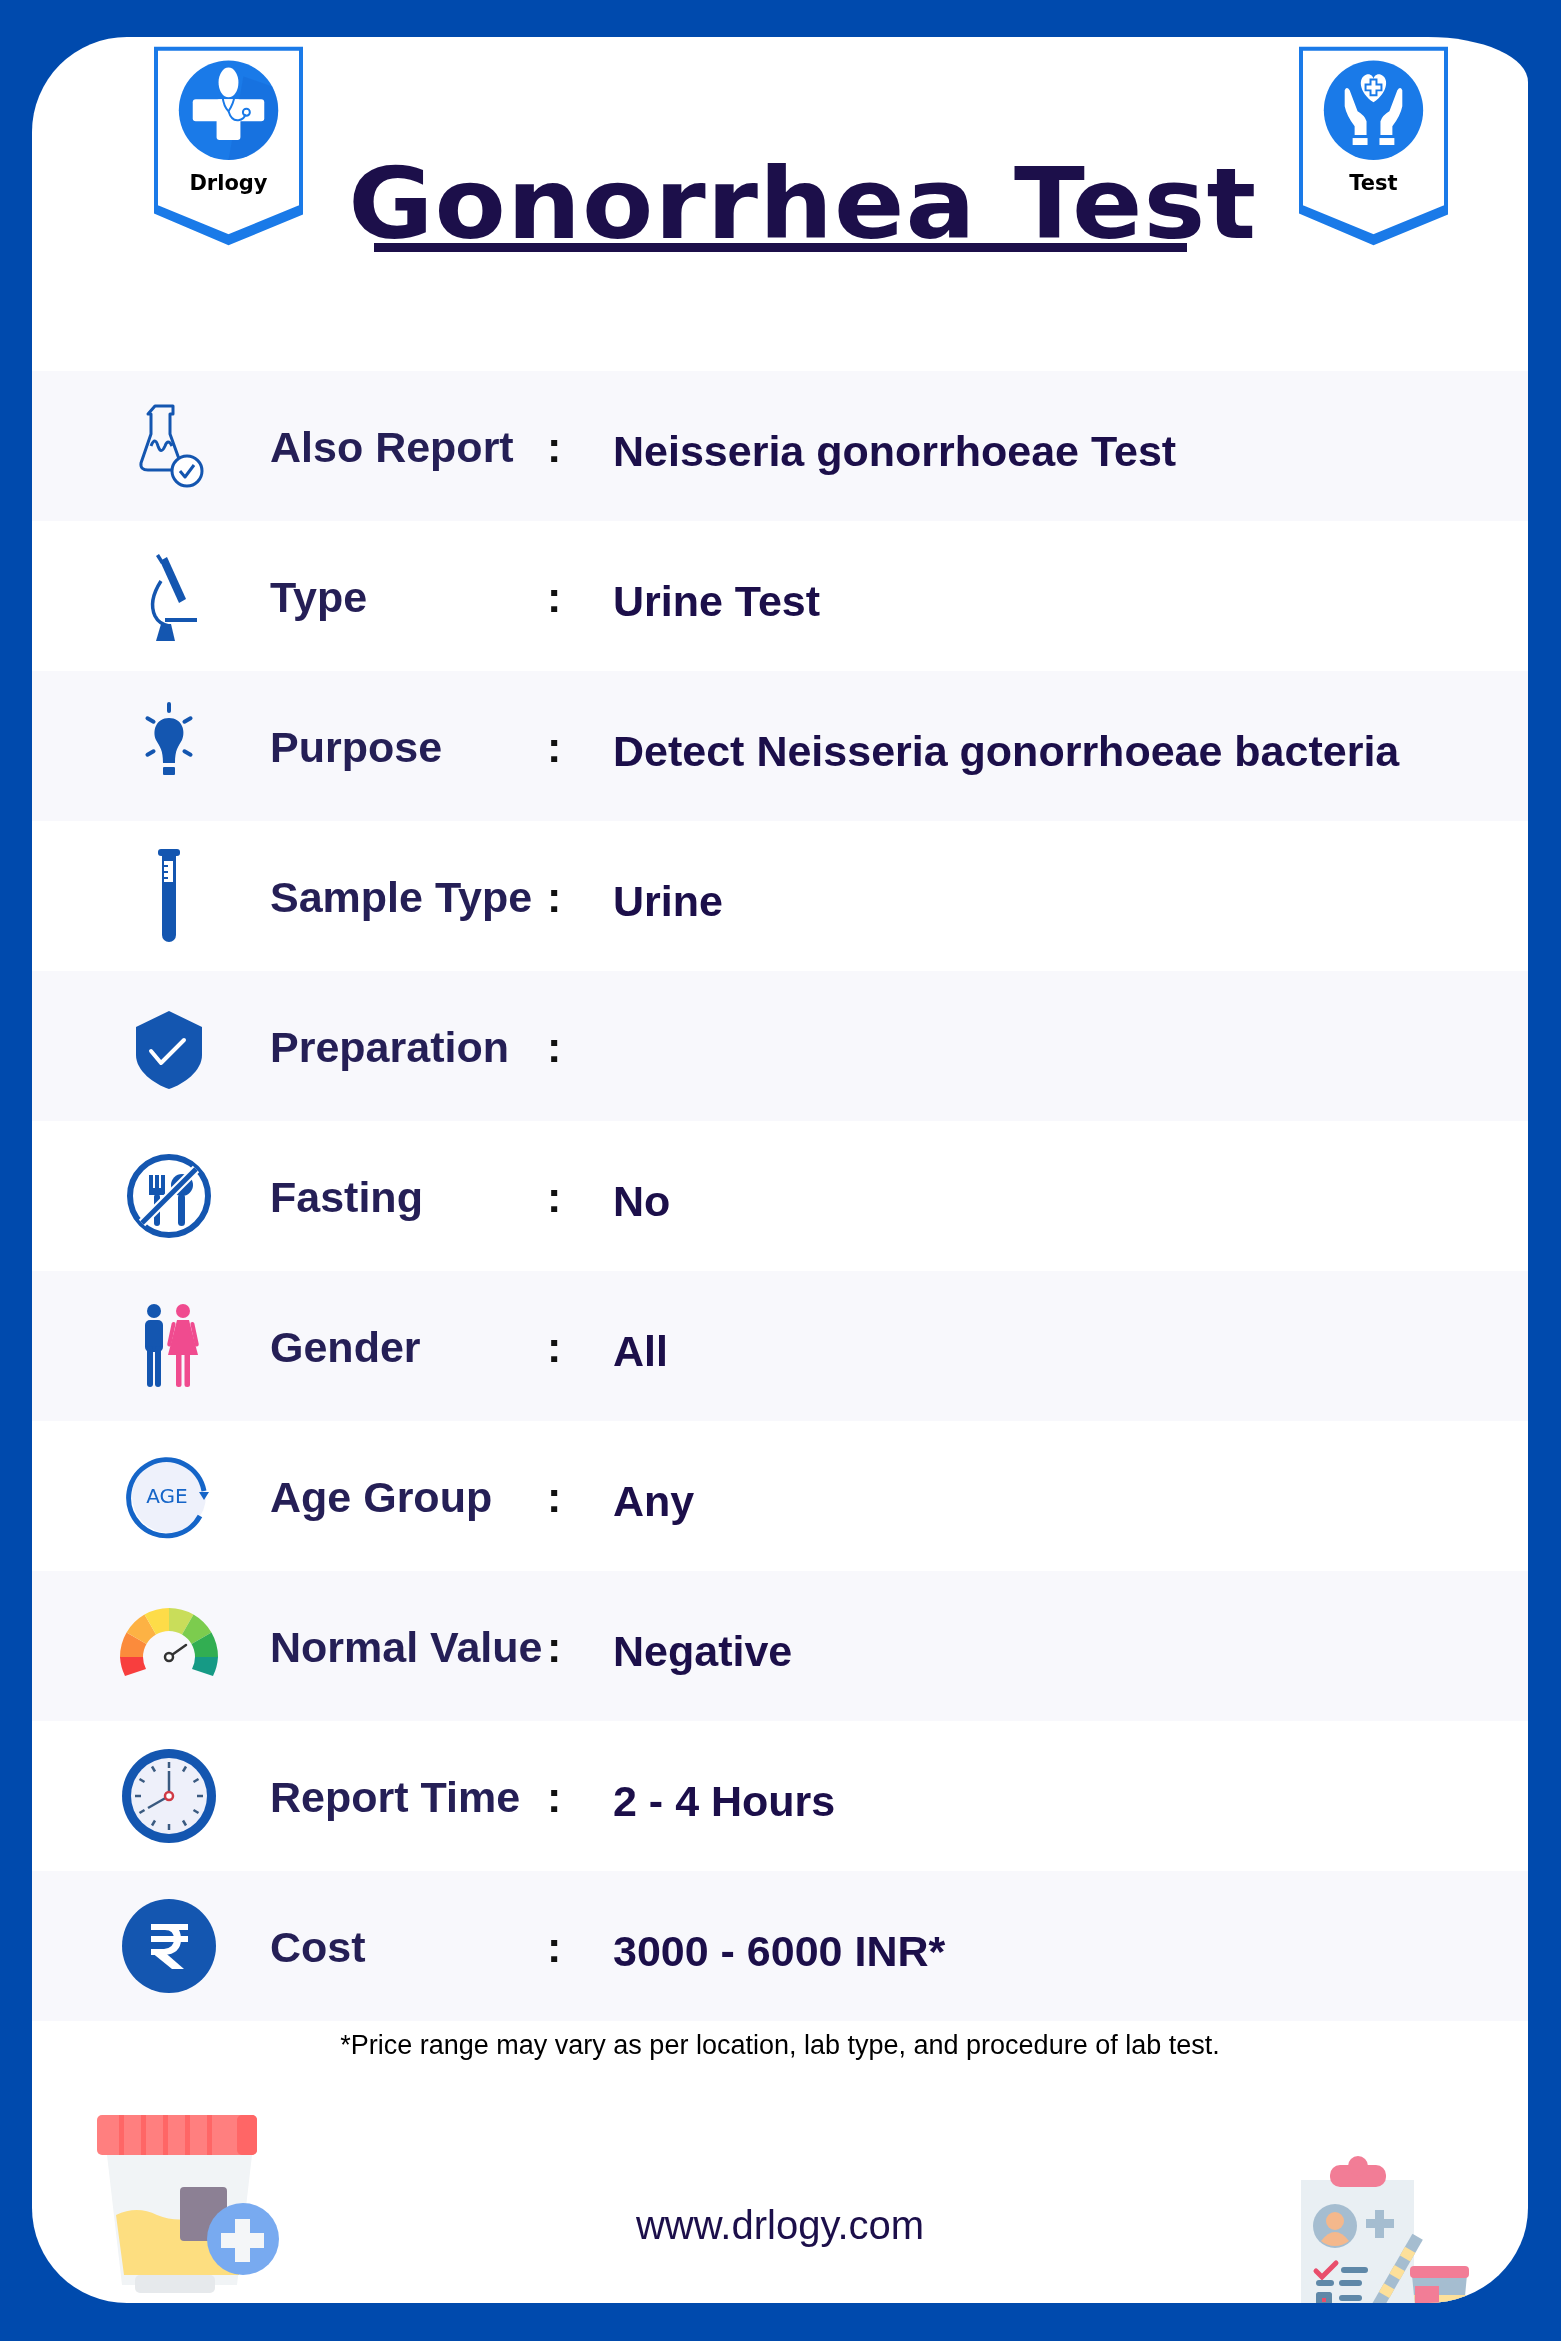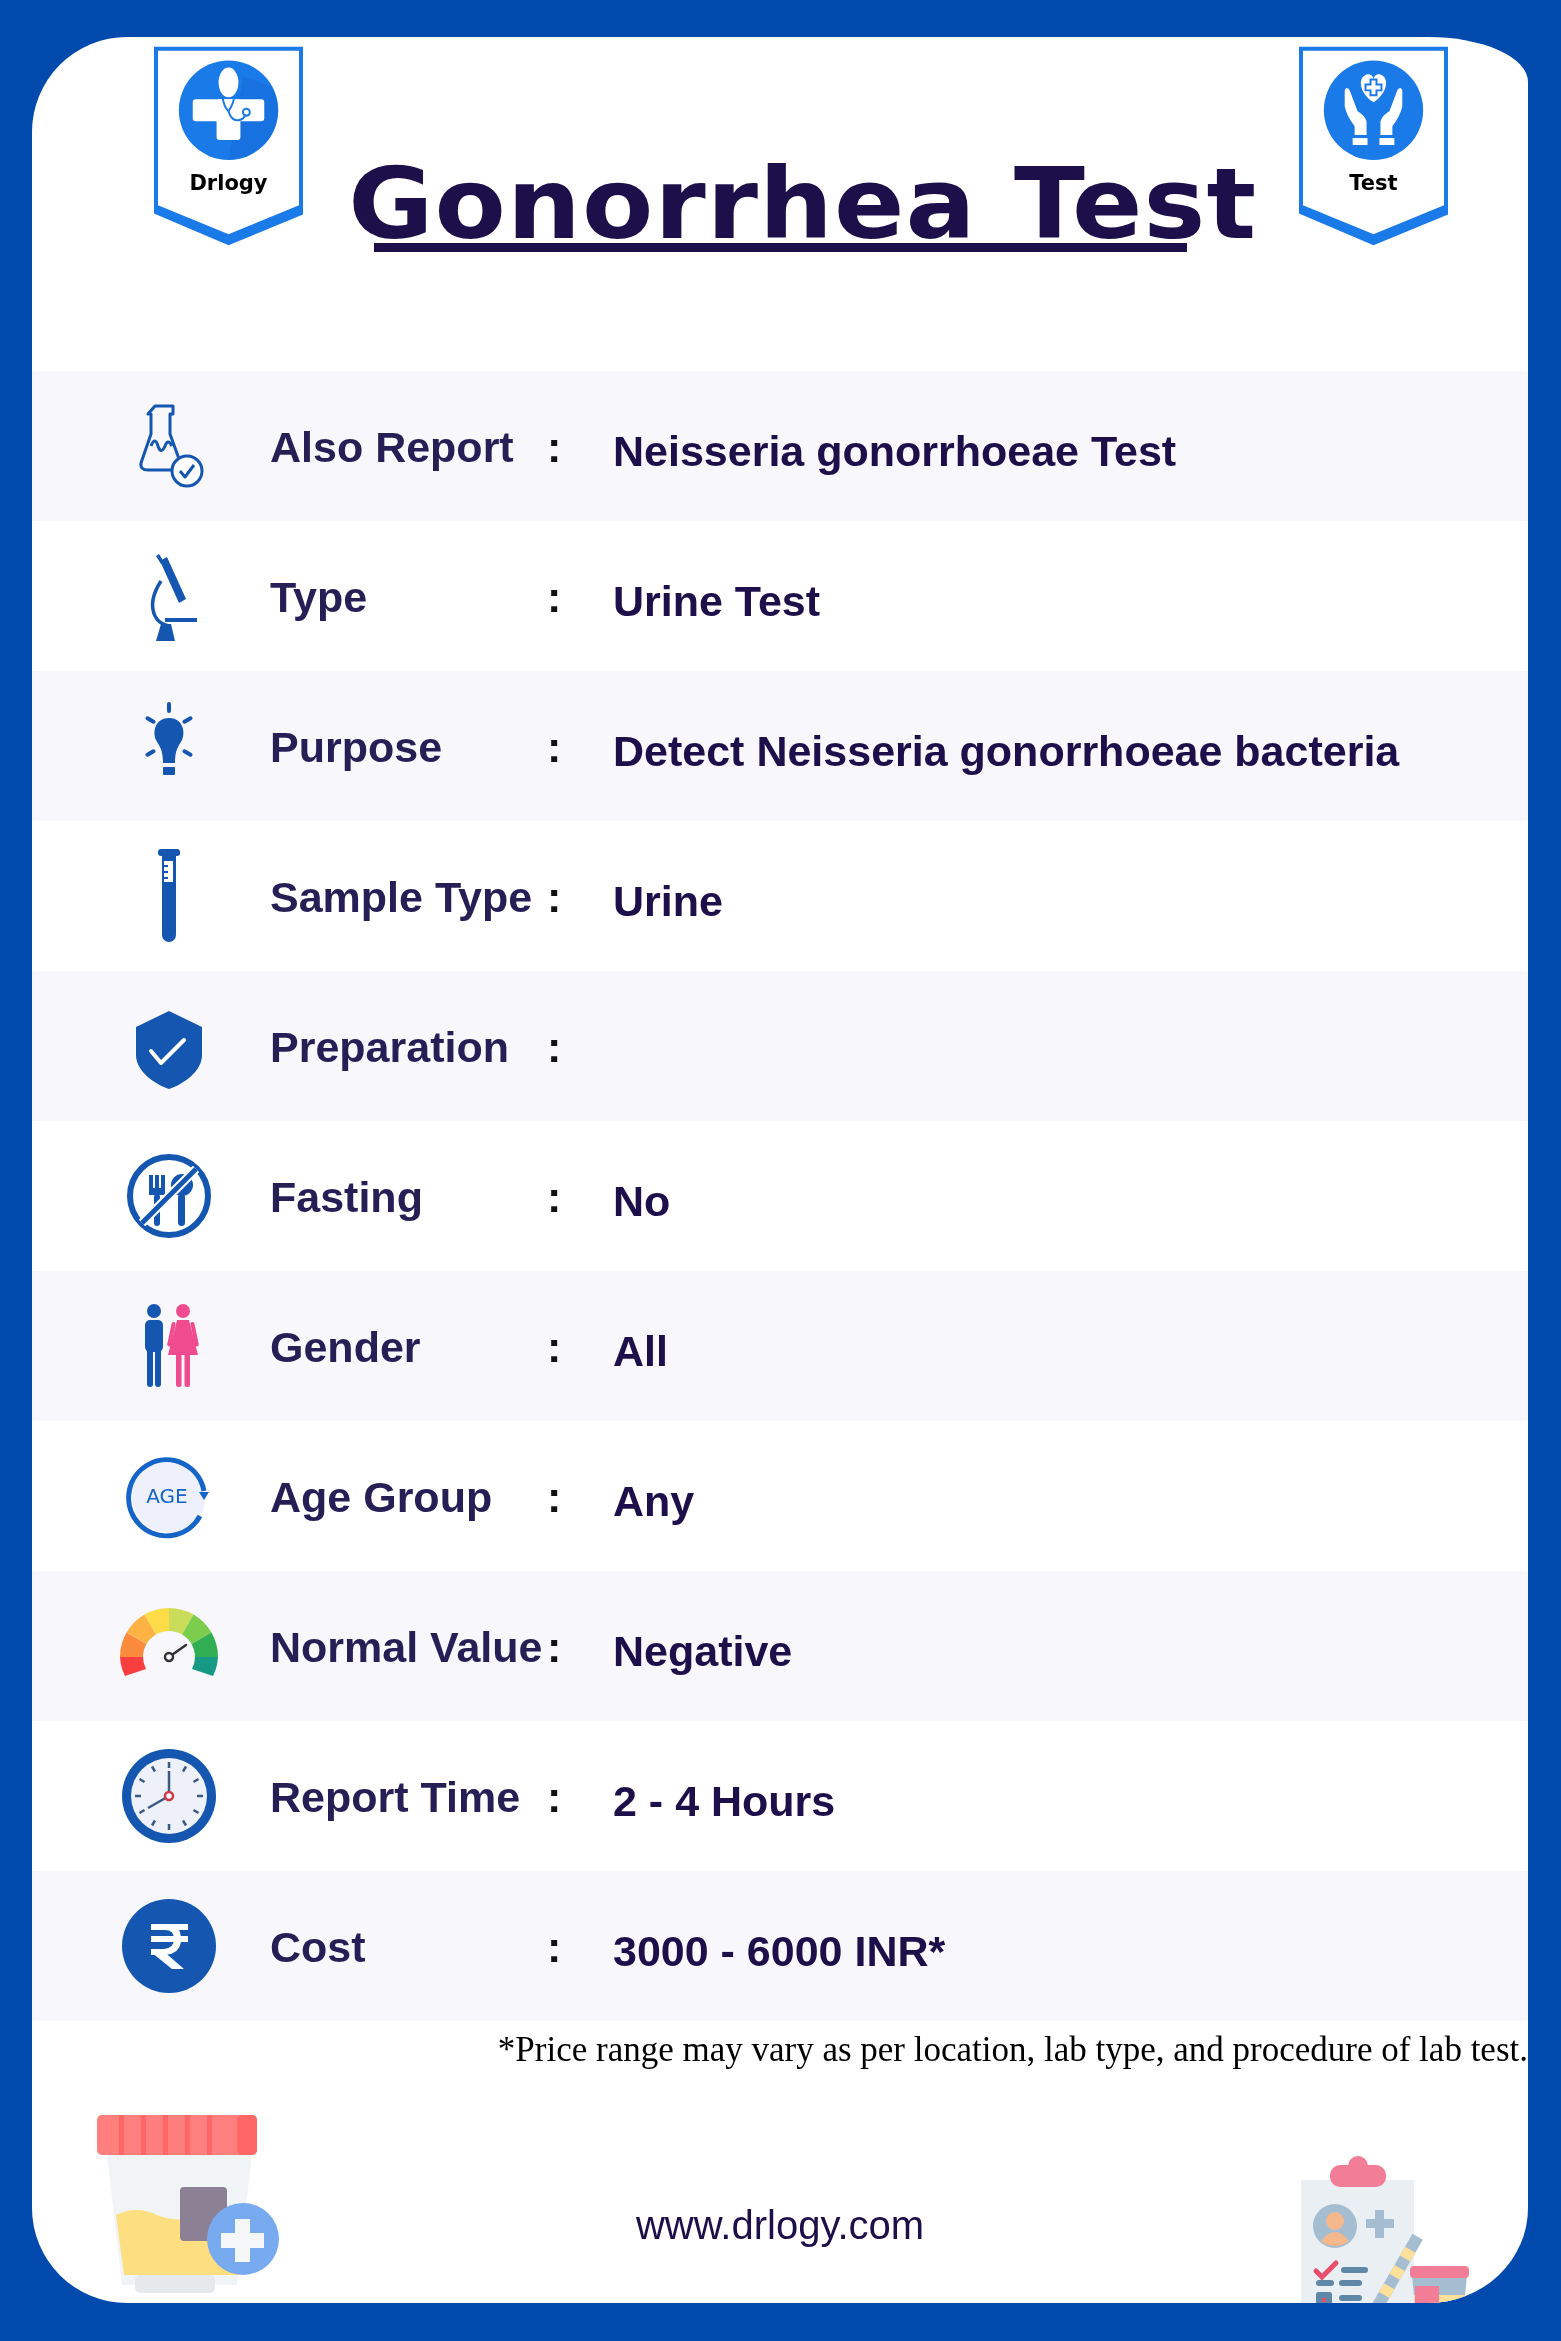--- a/index.html
+++ b/index.html
@@ -50,22 +50,22 @@
     position:absolute; left:515px; top:51px;
     font-family:"Liberation Sans", sans-serif; font-weight:bold;
     font-size:43px; line-height:50px; color:#111; 
   }
   .row .value {
     position:absolute; left:571px; top:55px;
     font-family:"Liberation Sans", sans-serif; font-weight:bold;
     font-size:43px; line-height:50px; color:#1c0f4a; white-space:nowrap;margin-left:10px;
   }
   .footnote {
-    position:absolute; left:0; width:100%; top:1993px; text-align:right;
-    font-family:Liberation Serif, serif; font-size:35px; color:#000;
+    position:absolute; left:0; width:100%; top:1993px; text-align:center;
+    font-family:Liberation Sans, sans-serif; font-size:27px; color:#000;
   }
   .url {
     position:absolute; left:0; width:100%; top:2166px; text-align:center;
     font-family:"Liberation Sans", sans-serif; font-size:40px; color:#1c0f4a;
   }
   .illus { position:absolute; }
   .illus svg { width:100%; height:100%; display:block; }
 </style>
 </head>
 <body>

